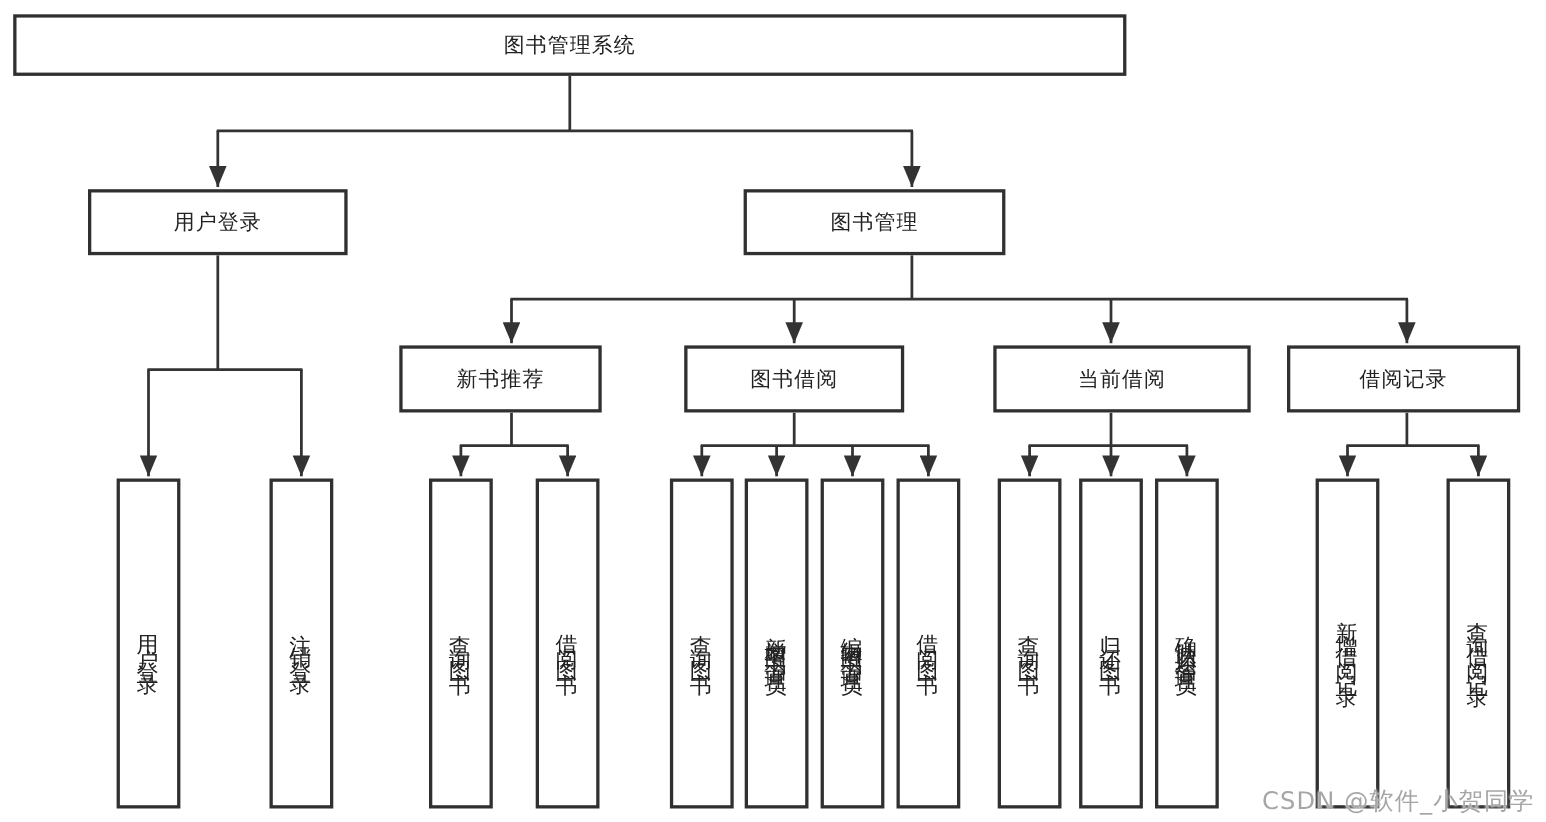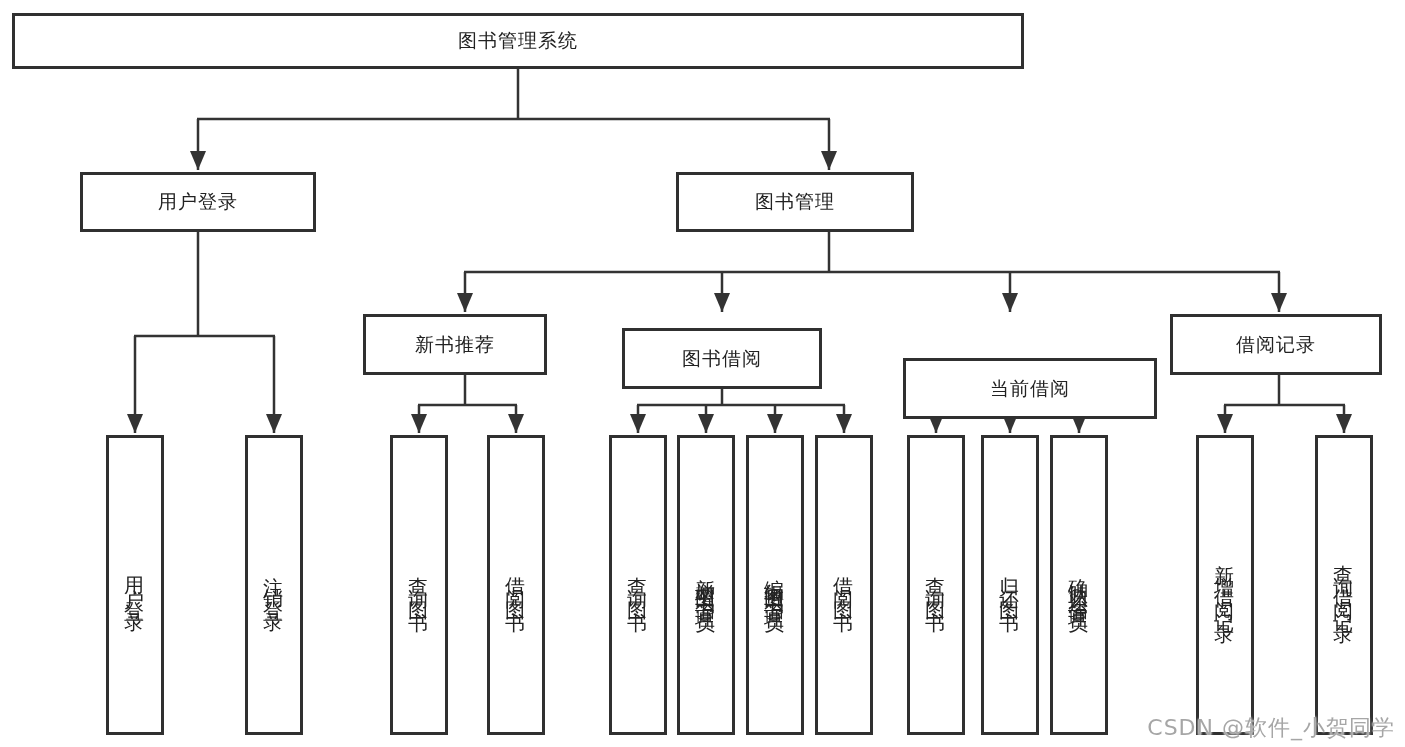--- a/index.html
+++ b/index.html
@@ -36,22 +36,22 @@
   }
   .leaf.long{ letter-spacing:5px; }
 
   
   .n-root{ left:12px; top:13px; width:1012px; height:56px; }
   
   .n-user-login{ left:80px;  top:172px; width:236px; height:60px; }
   .n-book-mgmt{ left:676px; top:172px; width:238px; height:60px; }
   
   .n-new-rec{    left:363px;  top:314px; width:184px; height:61px; }
-  .n-borrowing{  left:622px;  top:328px; width:200px; height:61px; }
-  .n-current{    left:903px;  top:314px; width:254px; height:61px;margin-top:44px; }
+  .n-borrowing{  left:622px;  top:314px; width:200px; height:61px; }
+  .n-current{    left:903px;  top:314px; width:234px; height:61px; }
   .n-records{    left:1170px; top:314px; width:212px; height:61px; }
   
   .l-a1{ left:106px; }  .l-a2{ left:245px; }
   .l-b1{ left:390px; }  .l-b2{ left:487px; }
   .l-c1{ left:609px; }  .l-c2{ left:677px; }  .l-c3{ left:746px; }  .l-c4{ left:815px; }
   .l-d1{ left:907px; }  .l-d2{ left:981px; }  .l-d3{ left:1050px; }
   .l-e1{ left:1196px; } .l-e2{ left:1315px; }
 
   .watermark{
     position:absolute; right:10px; bottom:4px; z-index:5;

